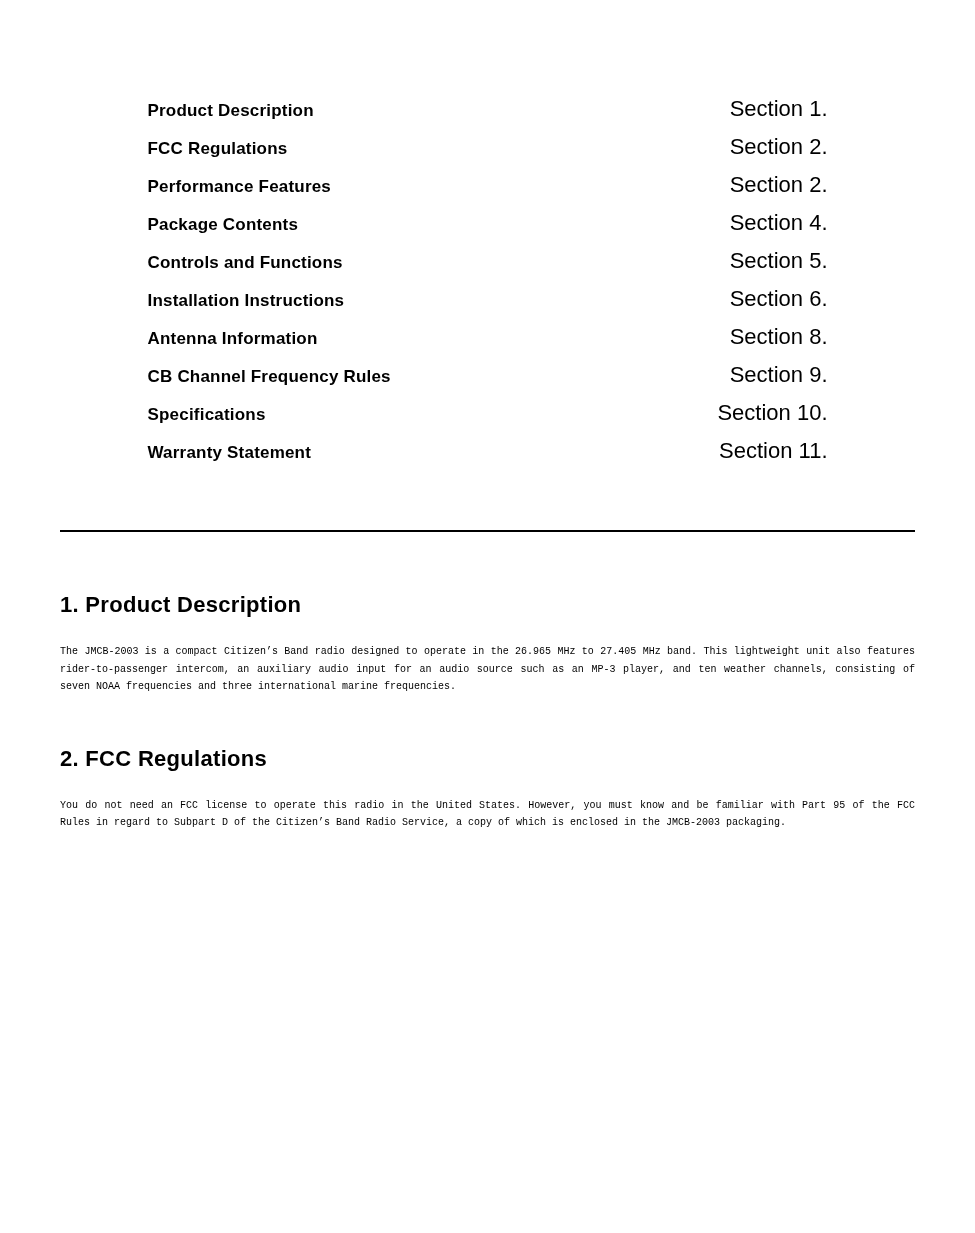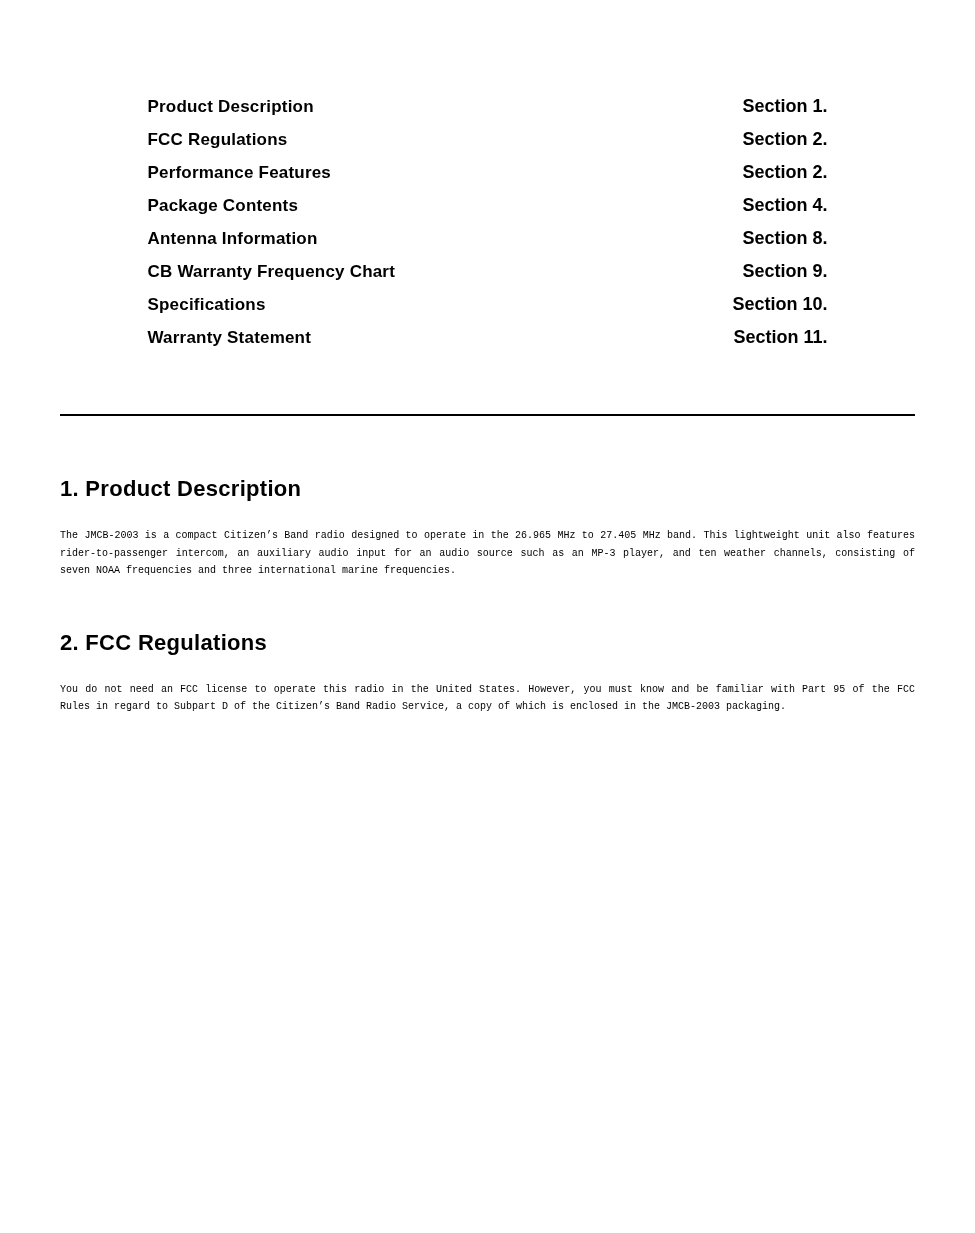--- a/index.html
+++ b/index.html
@@ -40,22 +40,22 @@
     }
 
     .toc-item-name {
       font-size: 17px;
       font-weight: bold;
       font-family: 'Arial Black', 'Arial', sans-serif;
       letter-spacing: 0.2px;
     }
 
     .toc-item-section {
-      font-size: 18px;
-      font-weight: bold;
+      font-size: 22px;
+      font-weight: normal;
       font-family: 'Arial Black', 'Arial', sans-serif;
       white-space: nowrap;
       margin-left: 20px;
     }
 
     .divider {
       border: none;
       border-top: 2px solid #000;
       margin: 20px 0 60px 0;
       width: 100%;
@@ -98,25 +98,33 @@
     </div>
     <div class="toc-row">
       <span class="toc-item-name">Performance Features</span>
       <span class="toc-item-section">Section 2.</span>
     </div>
     <div class="toc-row">
       <span class="toc-item-name">Package Contents</span>
       <span class="toc-item-section">Section 4.</span>
     </div>
     <div class="toc-row">
+      <span class="toc-item-name">Controls and Functions</span>
+      <span class="toc-item-section">Section 5.</span>
+    </div>
+    <div class="toc-row">
+      <span class="toc-item-name">Installation Instructions</span>
+      <span class="toc-item-section">Section 6.</span>
+    </div>
+    <div class="toc-row">
       <span class="toc-item-name">Antenna Information</span>
       <span class="toc-item-section">Section 8.</span>
     </div>
     <div class="toc-row">
-      <span class="toc-item-name">CB Warranty Frequency Chart</span>
+      <span class="toc-item-name">CB Channel Frequency Rules</span>
       <span class="toc-item-section">Section 9.</span>
     </div>
     <div class="toc-row">
       <span class="toc-item-name">Specifications</span>
       <span class="toc-item-section">Section 10.</span>
     </div>
     <div class="toc-row">
       <span class="toc-item-name">Warranty Statement</span>
       <span class="toc-item-section">Section 11.</span>
     </div>

